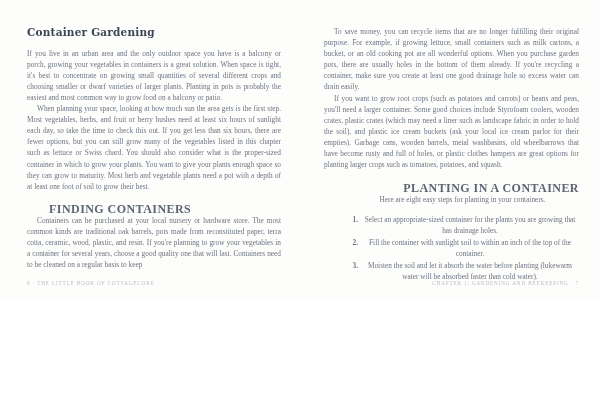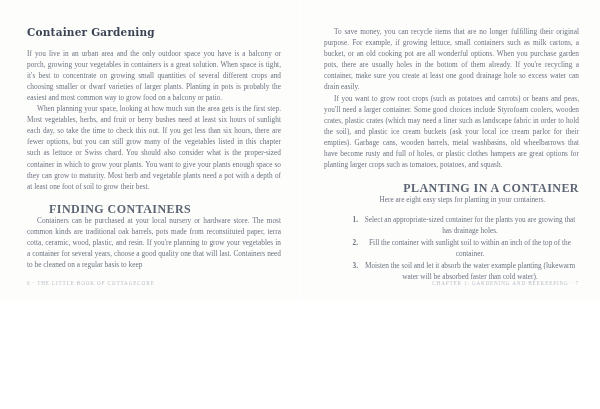--- a/index.html
+++ b/index.html
@@ -171,19 +171,19 @@
 
     <p class="body-text indent-para">If you want to grow root crops (such as potatoes and carrots) or beans and peas, you'll need a larger container. Some good choices include Styrofoam coolers, wooden crates, plastic crates (which may need a liner such as landscape fabric in order to hold the soil), and plastic ice cream buckets (ask your local ice cream parlor for their empties). Garbage cans, wooden barrels, metal washbasins, old wheelbarrows that have become rusty and full of holes, or plastic clothes hampers are great options for planting larger crops such as tomatoes, potatoes, and squash.</p>
 
     <h2 class="section-heading tight">Planting in a Container</h2>
 
     <p class="body-text section-intro">Here are eight easy steps for planting in your containers.</p>
 
     <ol class="steps">
       <li>Select an appropriate-sized container for the plants you are growing that has drainage holes.</li>
       <li>Fill the container with sunlight soil to within an inch of the top of the container.</li>
-      <li>Moisten the soil and let it absorb the water example planting (lukewarm water will be absorbed faster than cold water).</li>
+      <li>Moisten the soil and let it absorb the water before planting (lukewarm water will be absorbed faster than cold water).</li>
     </ol>
 
     <div class="folio folio-right">Chapter 1: Gardening and Beekeeping · 7</div>
   </div>
 
 </div>
 
 </body></html>

